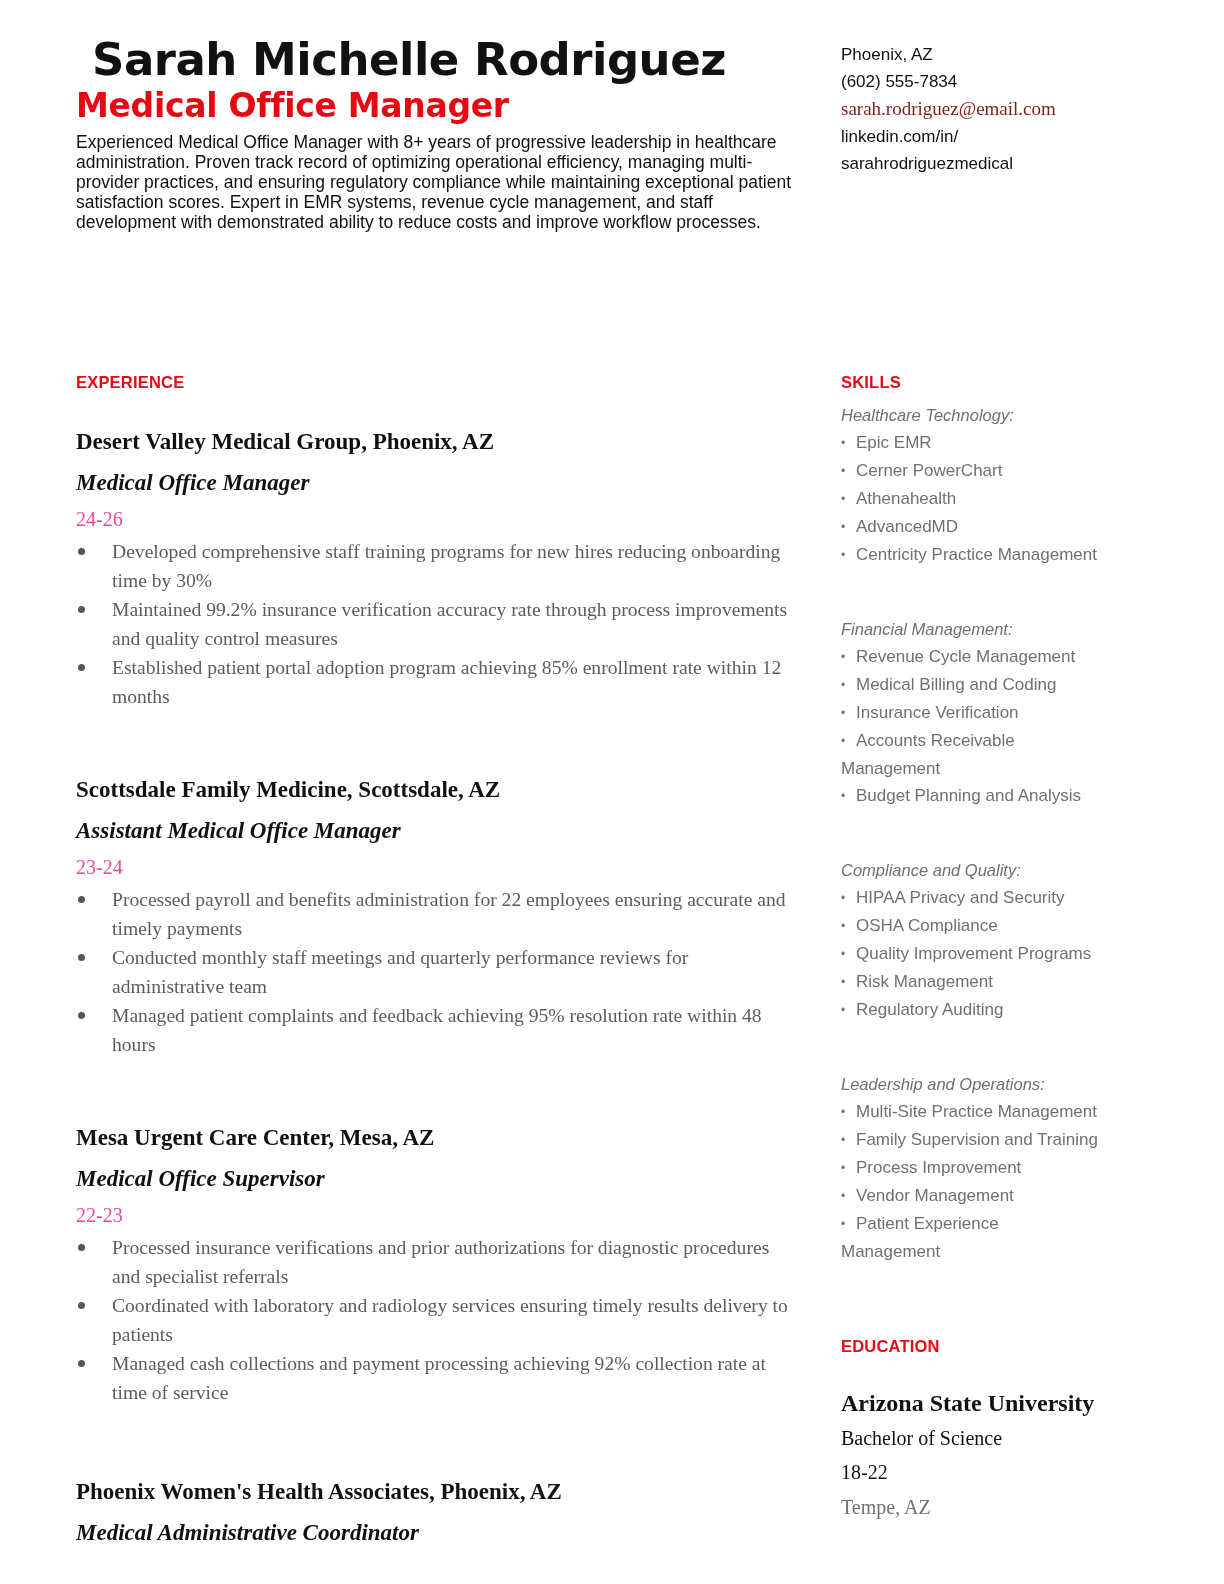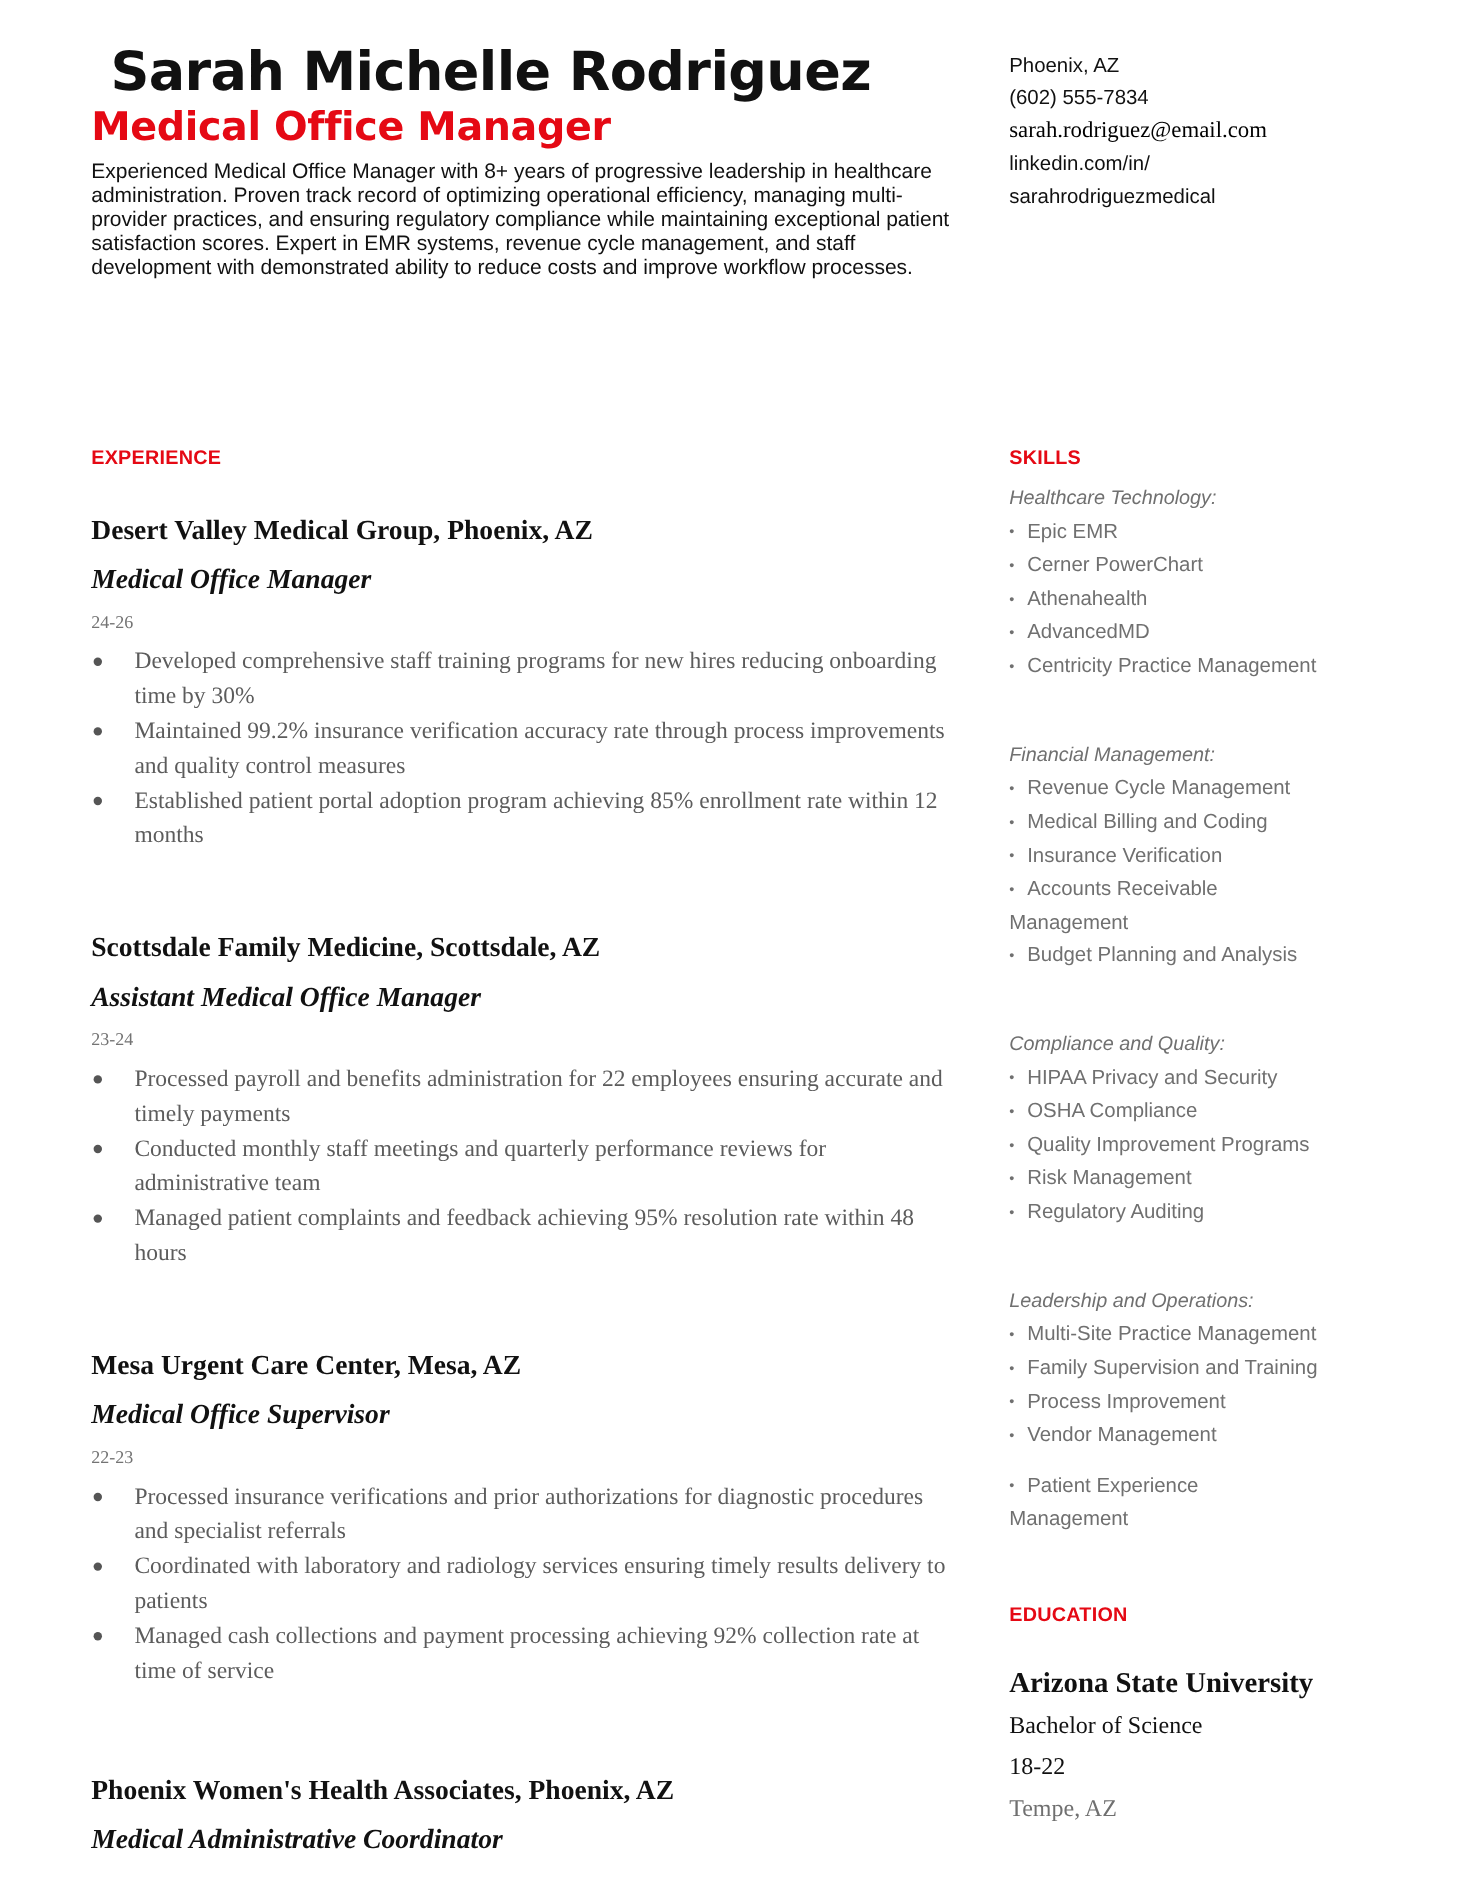--- a/index.html
+++ b/index.html
@@ -58,21 +58,21 @@
       width: 300px;
       font-family: "Liberation Sans", sans-serif;
       font-size: 17px;
       line-height: 27.2px;
       color: #111111;
     }
     .contact div { white-space: nowrap; }
     .contact .email {
       font-family: "Liberation Serif", serif;
       font-size: 19px;
-      color: #000000;
+      color: #7f1d1d;
     }
     .section-title {
       position: absolute;
       margin: 0;
       font-family: "Liberation Sans", sans-serif;
       font-weight: bold;
       font-size: 16.5px;
       line-height: 22px;
       color: #e50914;
       letter-spacing: 0.2px;
@@ -97,23 +97,23 @@
       font-style: italic;
       font-weight: bold;
       font-size: 23px;
       line-height: 30px;
       color: #111111;
       white-space: nowrap;
     }
     .dates {
       margin: 6px 0 0 0;
       font-family: "Liberation Serif", serif;
-      font-size: 15px;
+      font-size: 20px;
       line-height: 30px;
-      color: #737373;
+      color: #ec4899;
     }
     .bullets {
       list-style: none;
       margin: 3px 0 0 0;
       padding: 0;
     }
     .bullets li {
       position: relative;
       padding-left: 36px;
       font-family: "Liberation Serif", serif;
@@ -281,21 +281,21 @@
   </ul>
 </div>
 
 <div class="skill-group" style="top:1071px;">
   <div class="cat">Leadership and Operations:</div>
   <ul>
     <li><span class="sdot">•</span><span>Multi-Site Practice Management</span></li>
     <li><span class="sdot">•</span><span>Family Supervision and Training</span></li>
     <li><span class="sdot">•</span><span>Process Improvement</span></li>
     <li><span class="sdot">•</span><span>Vendor Management</span></li>
-    <li style="width:170px;margin-top:14px;"><span class="sdot">•</span><span>Patient Experience Management</span></li>
+    <li style="width:170px;"><span class="sdot">•</span><span>Patient Experience Management</span></li>
   </ul>
 </div>
 
 <h3 class="section-title" style="left:841px; top:1335px;">EDUCATION</h3>
 
 <div class="edu">
   <div class="school">Arizona State University</div>
   <div class="degree">Bachelor of Science</div>
   <div class="edates">18-22</div>
   <div class="eloc">Tempe, AZ</div>

